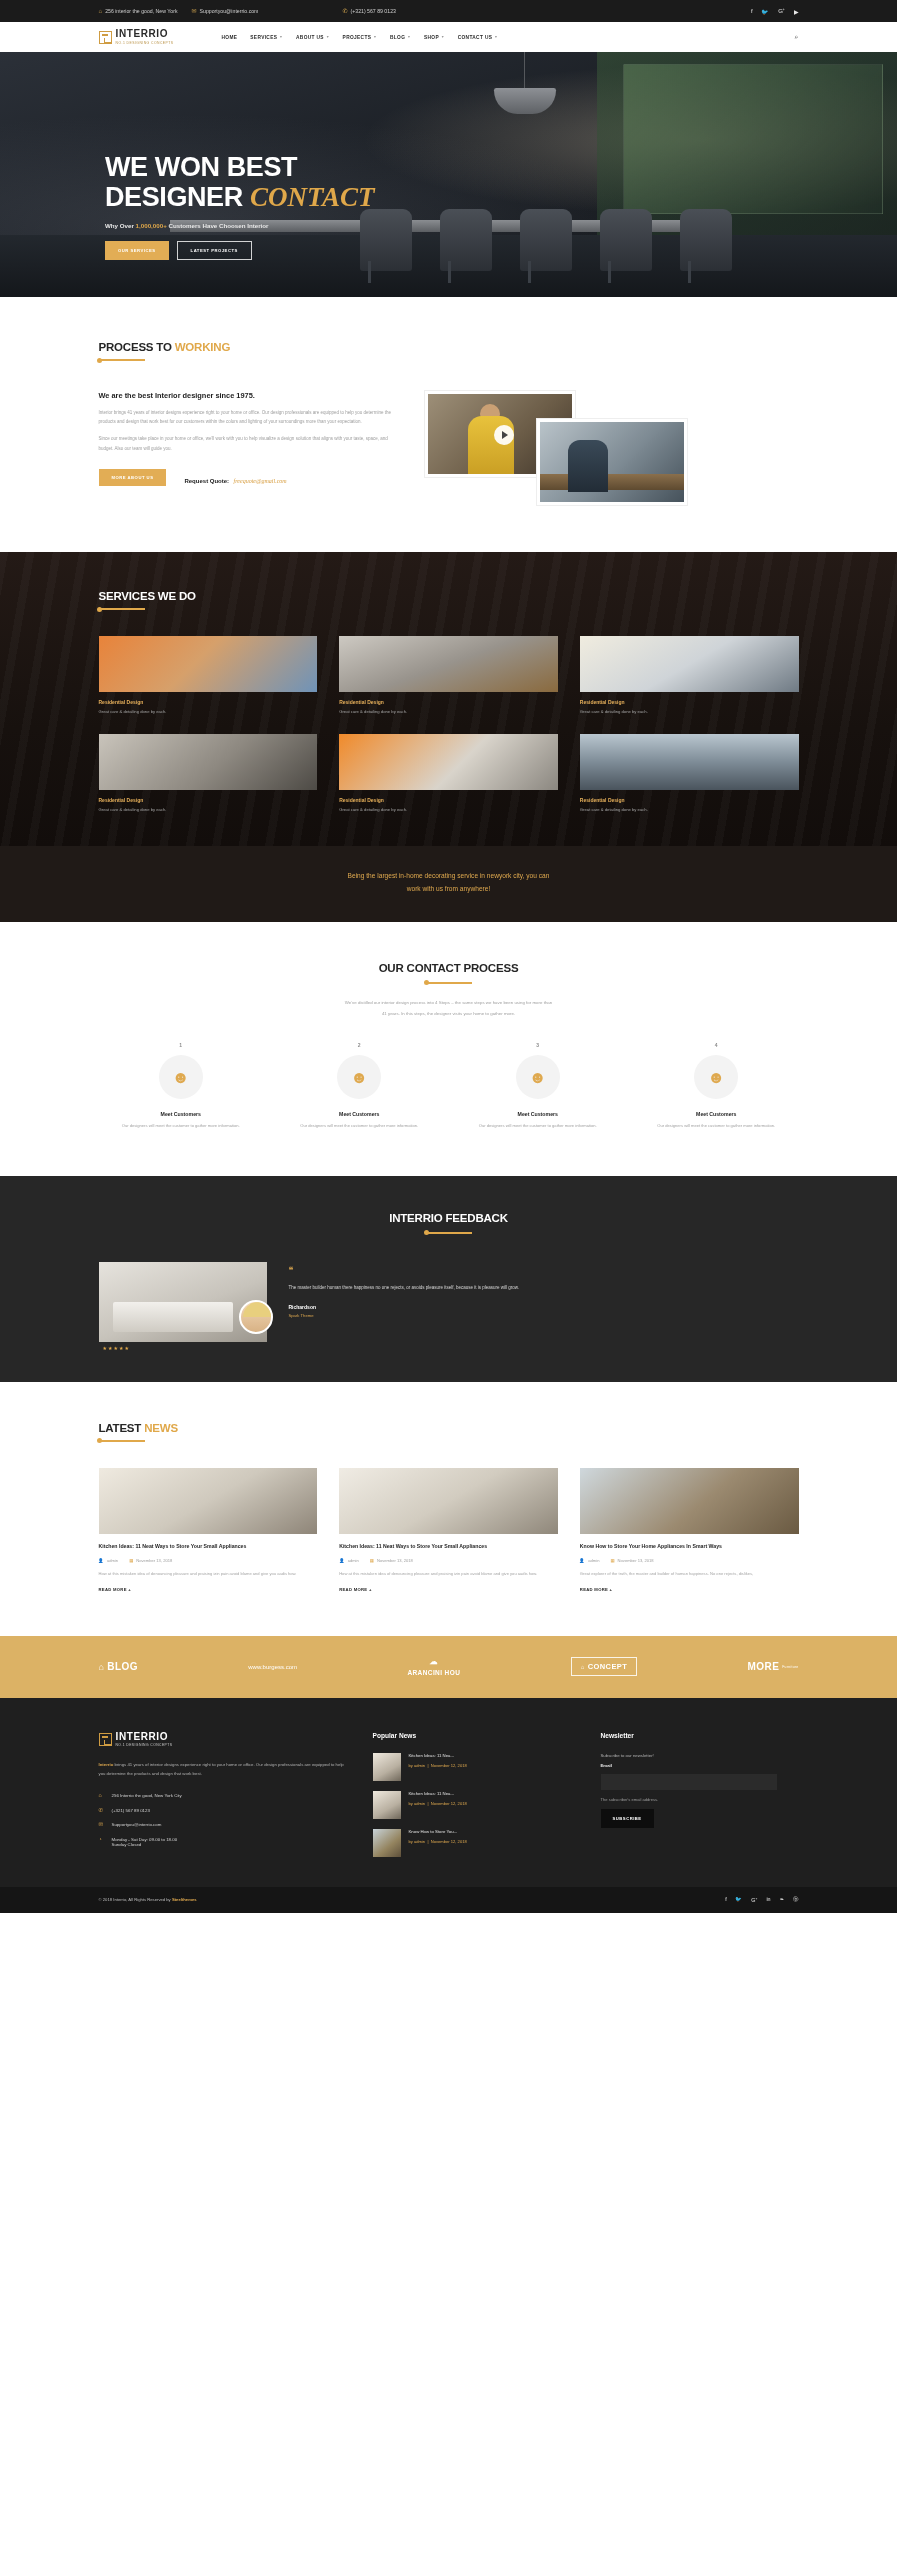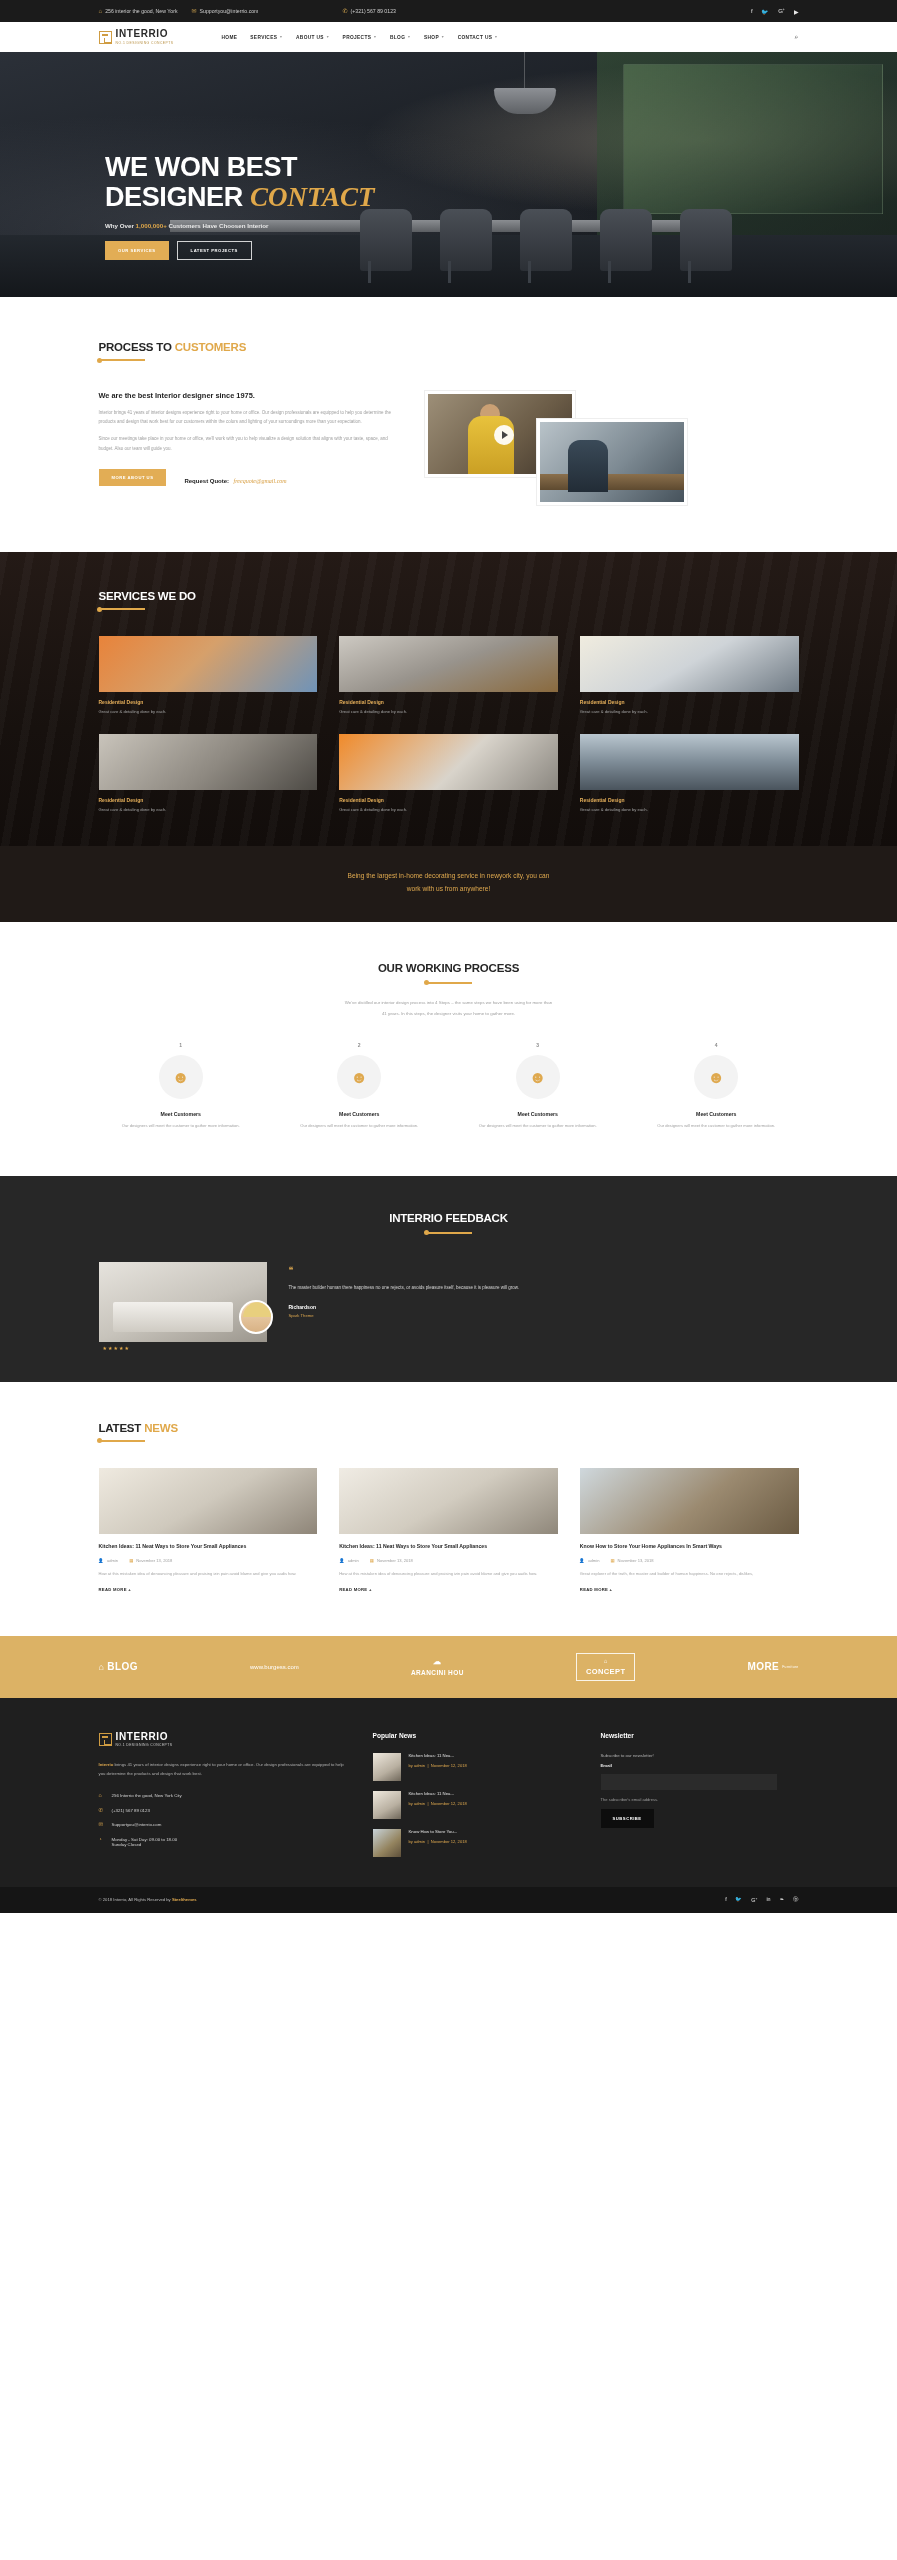--- a/index.html
+++ b/index.html
@@ -174,21 +174,21 @@
   .nw-meta .mi { display:flex; align-items:center; gap:3px; }
   .nw-meta .mi span.g { color:#dfa94f; font-size:4.4px; }
   .nw-card p { margin-top:7px; font-size:4.1px; color:#a6a6a6; line-height:1.95; }
   .nw-more { margin-top:9px; font-size:4.2px; font-weight:700; color:#1f1f1f; letter-spacing:.3px; cursor:pointer; }
 
   
   .brands { background:#dcb265; height:62px; display:flex; align-items:center; justify-content:center; }
   .brands .inner { width:700px; display:flex; align-items:center; justify-content:space-between; color:#fff; }
   .brand { font-size:10px; font-weight:700; letter-spacing:.4px; display:flex; align-items:center; gap:3px; }
   .brand.small { font-size:6px; font-weight:400; letter-spacing:0; }
-  .brand.box { border:1px solid rgba(255,255,255,.85); padding:4px 9px; font-size:7.5px;flex-direction:column; }
+  .brand.box { border:1px solid rgba(255,255,255,.85); padding:4px 9px; font-size:7.5px; }
   .brand .sub { display:block; font-size:3.4px; font-weight:400; letter-spacing:.3px; text-align:right; }
 
   
   .footer { background:#1f1f1f; padding:34px 0 30px; }
   .ft-grid { display:flex; gap:28px; }
   .ft-col-1 { width:246px; }
   .ft-col-2 { width:200px; }
   .ft-col-3 { flex:1; }
   .ft-logo { display:flex; align-items:center; gap:4px; }
   .ft-logo .logo-name { color:#fff; font-size:10px; font-weight:700; letter-spacing:.6px; line-height:1; }
@@ -316,21 +316,21 @@
       <div class="hero-btns">
         <button class="btn-gold">OUR SERVICES</button>
         <button class="btn-ghost">LATEST PROJECTS</button>
       </div>
     </div>
   </div>
 
   <div class="welcome">
     <div class="sec">
       <div class="sec-title">
-        <span>PROCESS TO </span><span class="gold">CUSTOMERS</span>
+        <span>PROCESS TO </span><span class="gold">WORKING</span>
       </div>
       <div class="rule"></div>
 
       <div class="wel-grid">
         <div class="wel-left">
           <div class="wel-h3">We are the best Interior designer since 1975.</div>
           <p class="wel-p">Interior brings 41 years of interior designs experience right to your home or office. Our design professionals are equipped to help you determine the products and design that work best for our customers within the colors and lighting of your surroundings more than your expectation.</p>
           <p class="wel-p">Since our meetings take place in your home or office, we'll work with you to help visualize a design solution that aligns with your taste, space, and budget. Also our team will guide you.</p>
           <div class="wel-actions">
             <button class="btn-gold">MORE ABOUT US</button>
@@ -394,21 +394,21 @@
     </div>
   </div>
 
   <div class="banner">
     <p>Being the largest in-home decorating service in newyork city, you can</p>
     <p>work with us from anywhere!</p>
   </div>
 
   <div class="process">
     <div class="sec">
-      <div class="sec-title" style="text-align:center">OUR WORKING PROCESS</div>
+      <div class="sec-title" style="text-align:center">OUR CONTACT PROCESS</div>
       <div class="rule center"></div>
       <div class="lead">We've distilled our interior design process into 4 Steps – the same steps we have been using for more than</div>
       <div class="lead" style="margin-top:2px">41 years. In this steps, the designer visits your home to gather more.</div>
       <div class="steps">
         <div class="step">
           <div class="num">1</div>
           <div class="circ">
               <span class="ic">☻</span>
             </div>
           <h5>Meet Customers</h5>

